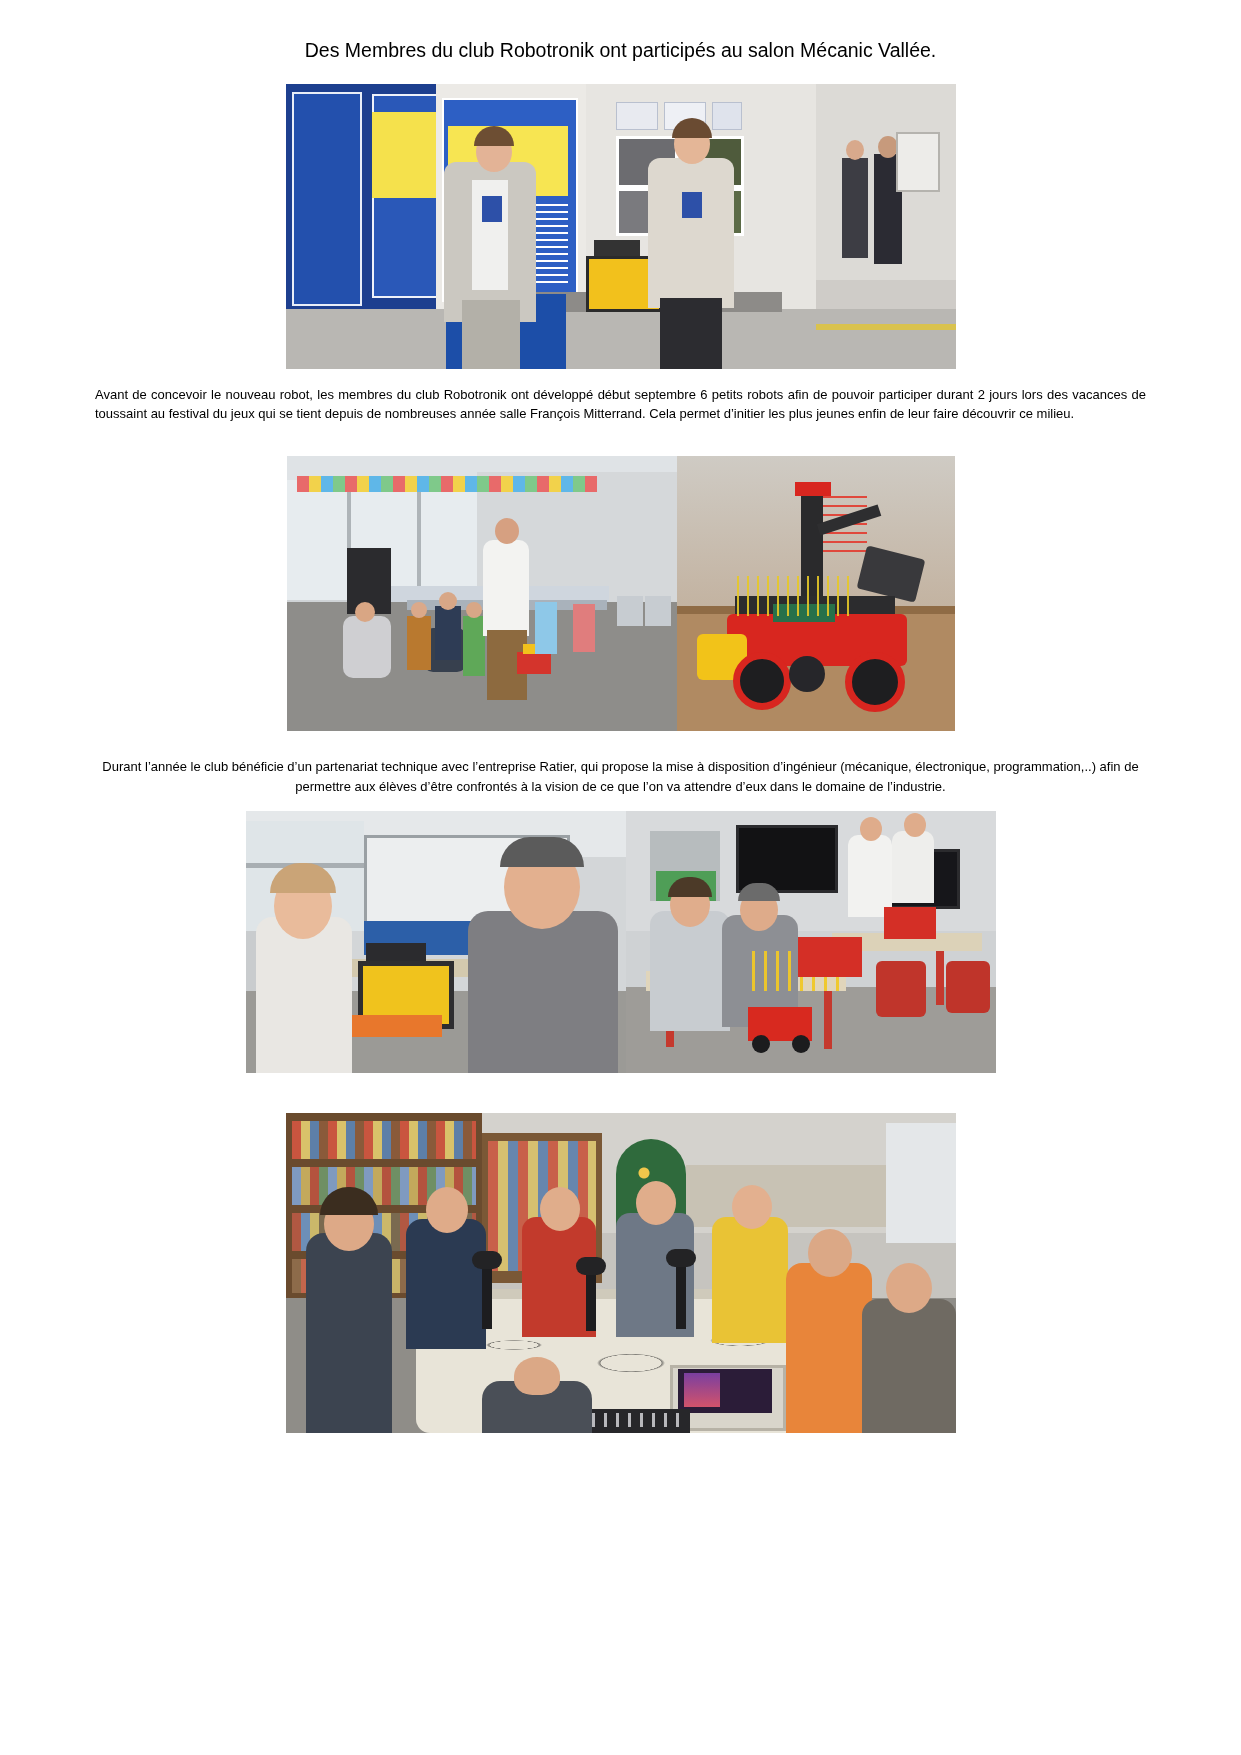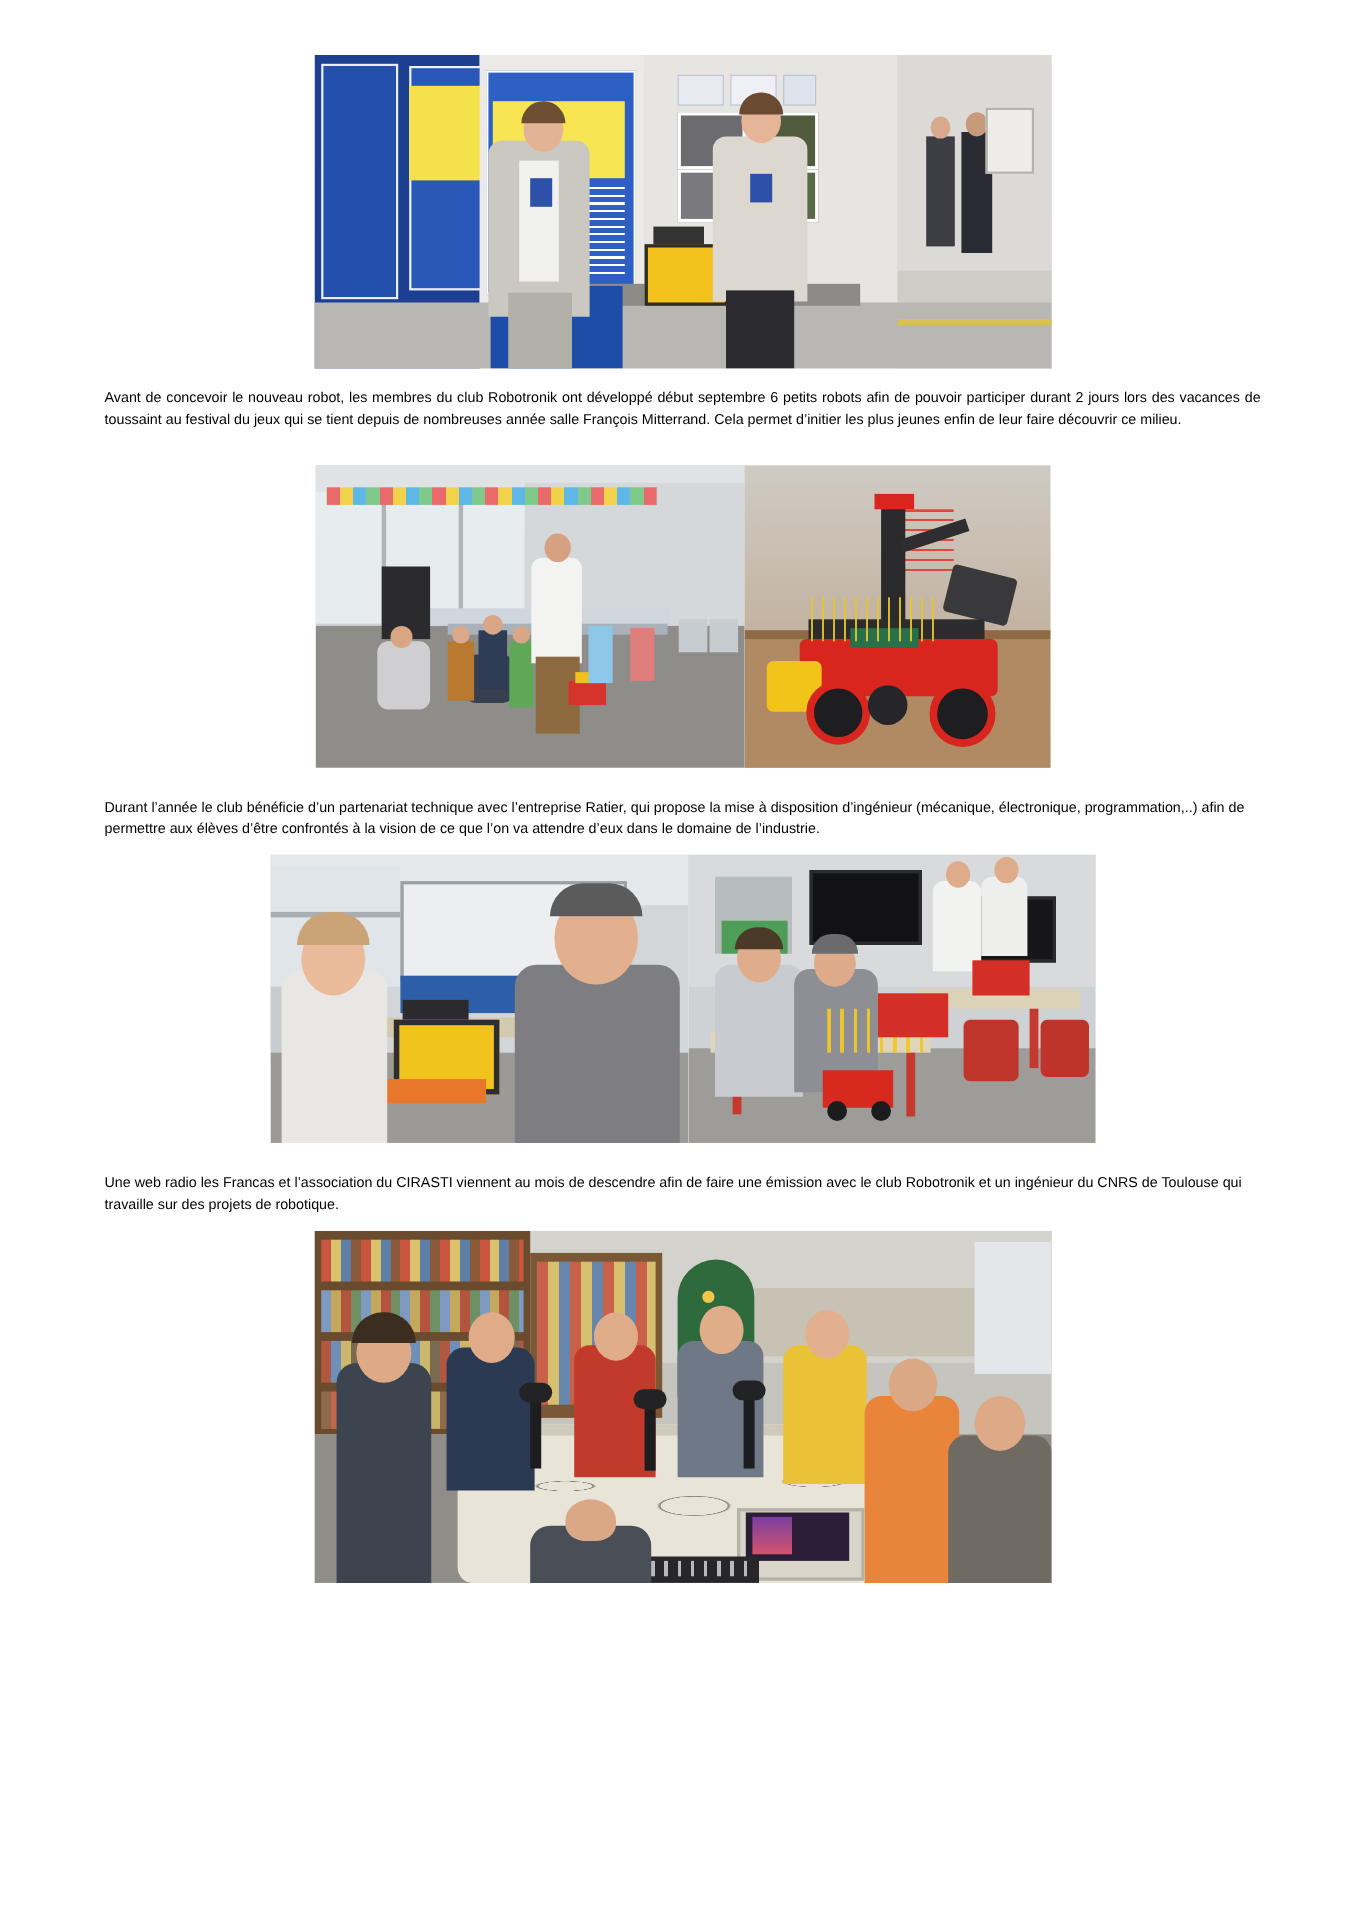--- a/index.html
+++ b/index.html
@@ -23,20 +23,21 @@
   }
   .content {
     padding: 36px 95px 40px 95px;
   }
   p {
     margin: 0;
     font-size: 13px;
     line-height: 1.52;
   }
   .para-center {
+    text-align: center;
   }
   .para-just {
     text-align: justify;
   }
   .lead-title {
     text-align: center;
     font-size: 19.5px;
     margin-bottom: 18px;
   }
   .figure-row {
@@ -268,20 +269,21 @@
   .p6 .mixer { left:252px; top:296px; width:152px; height:24px; background:#27272a;}
   .p6 .mixerk { left:258px; top:300px; width:140px; height:14px;
     background: repeating-linear-gradient(90deg,#b9b9bd 0 3px, transparent 3px 12px);}
 </style>
 </head>
 <body>
 
 <div class="page">
   <div class="content">
 
+    <p class="lead-title">Des Membres du club Robotronik ont participés au salon Mécanic Vallée.</p>
 
     <div class="figure-row fig-block">
       <div class="photo p1">
         <div class="layer wall-left"></div>
         <div class="layer panel-a"></div>
         <div class="layer panel-b"></div>
         <div class="layer panel-b2"></div>
         <div class="layer panel-c"></div>
         <div class="layer poster"></div>
         <div class="layer poster-yellow"></div>
@@ -429,21 +431,20 @@
         <div class="layer wirey"></div>
         <div class="layer lap1"></div>
         <div class="layer robot"></div>
         <div class="layer robotw1"></div>
         <div class="layer robotw2"></div>
       </div>
     </div>
 
     <div class="spacer-sm"></div>
 
-    <p class="para-center">Une web radio les Francas et l’association du CIRASTI viennent au mois de descendre afin de faire une émission avec le club Robotronik et un ingénieur du CNRS de Toulouse qui travaille sur des projets de robotique.</p>
 
     <div class="figure-row fig-block">
       <div class="photo p6">
         <div class="layer wallback"></div>
         <div class="layer shelfL"></div>
         <div class="layer books1"></div>
         <div class="layer books2"></div>
         <div class="layer books3"></div>
         <div class="layer books4"></div>
         <div class="layer shelfM"></div>

